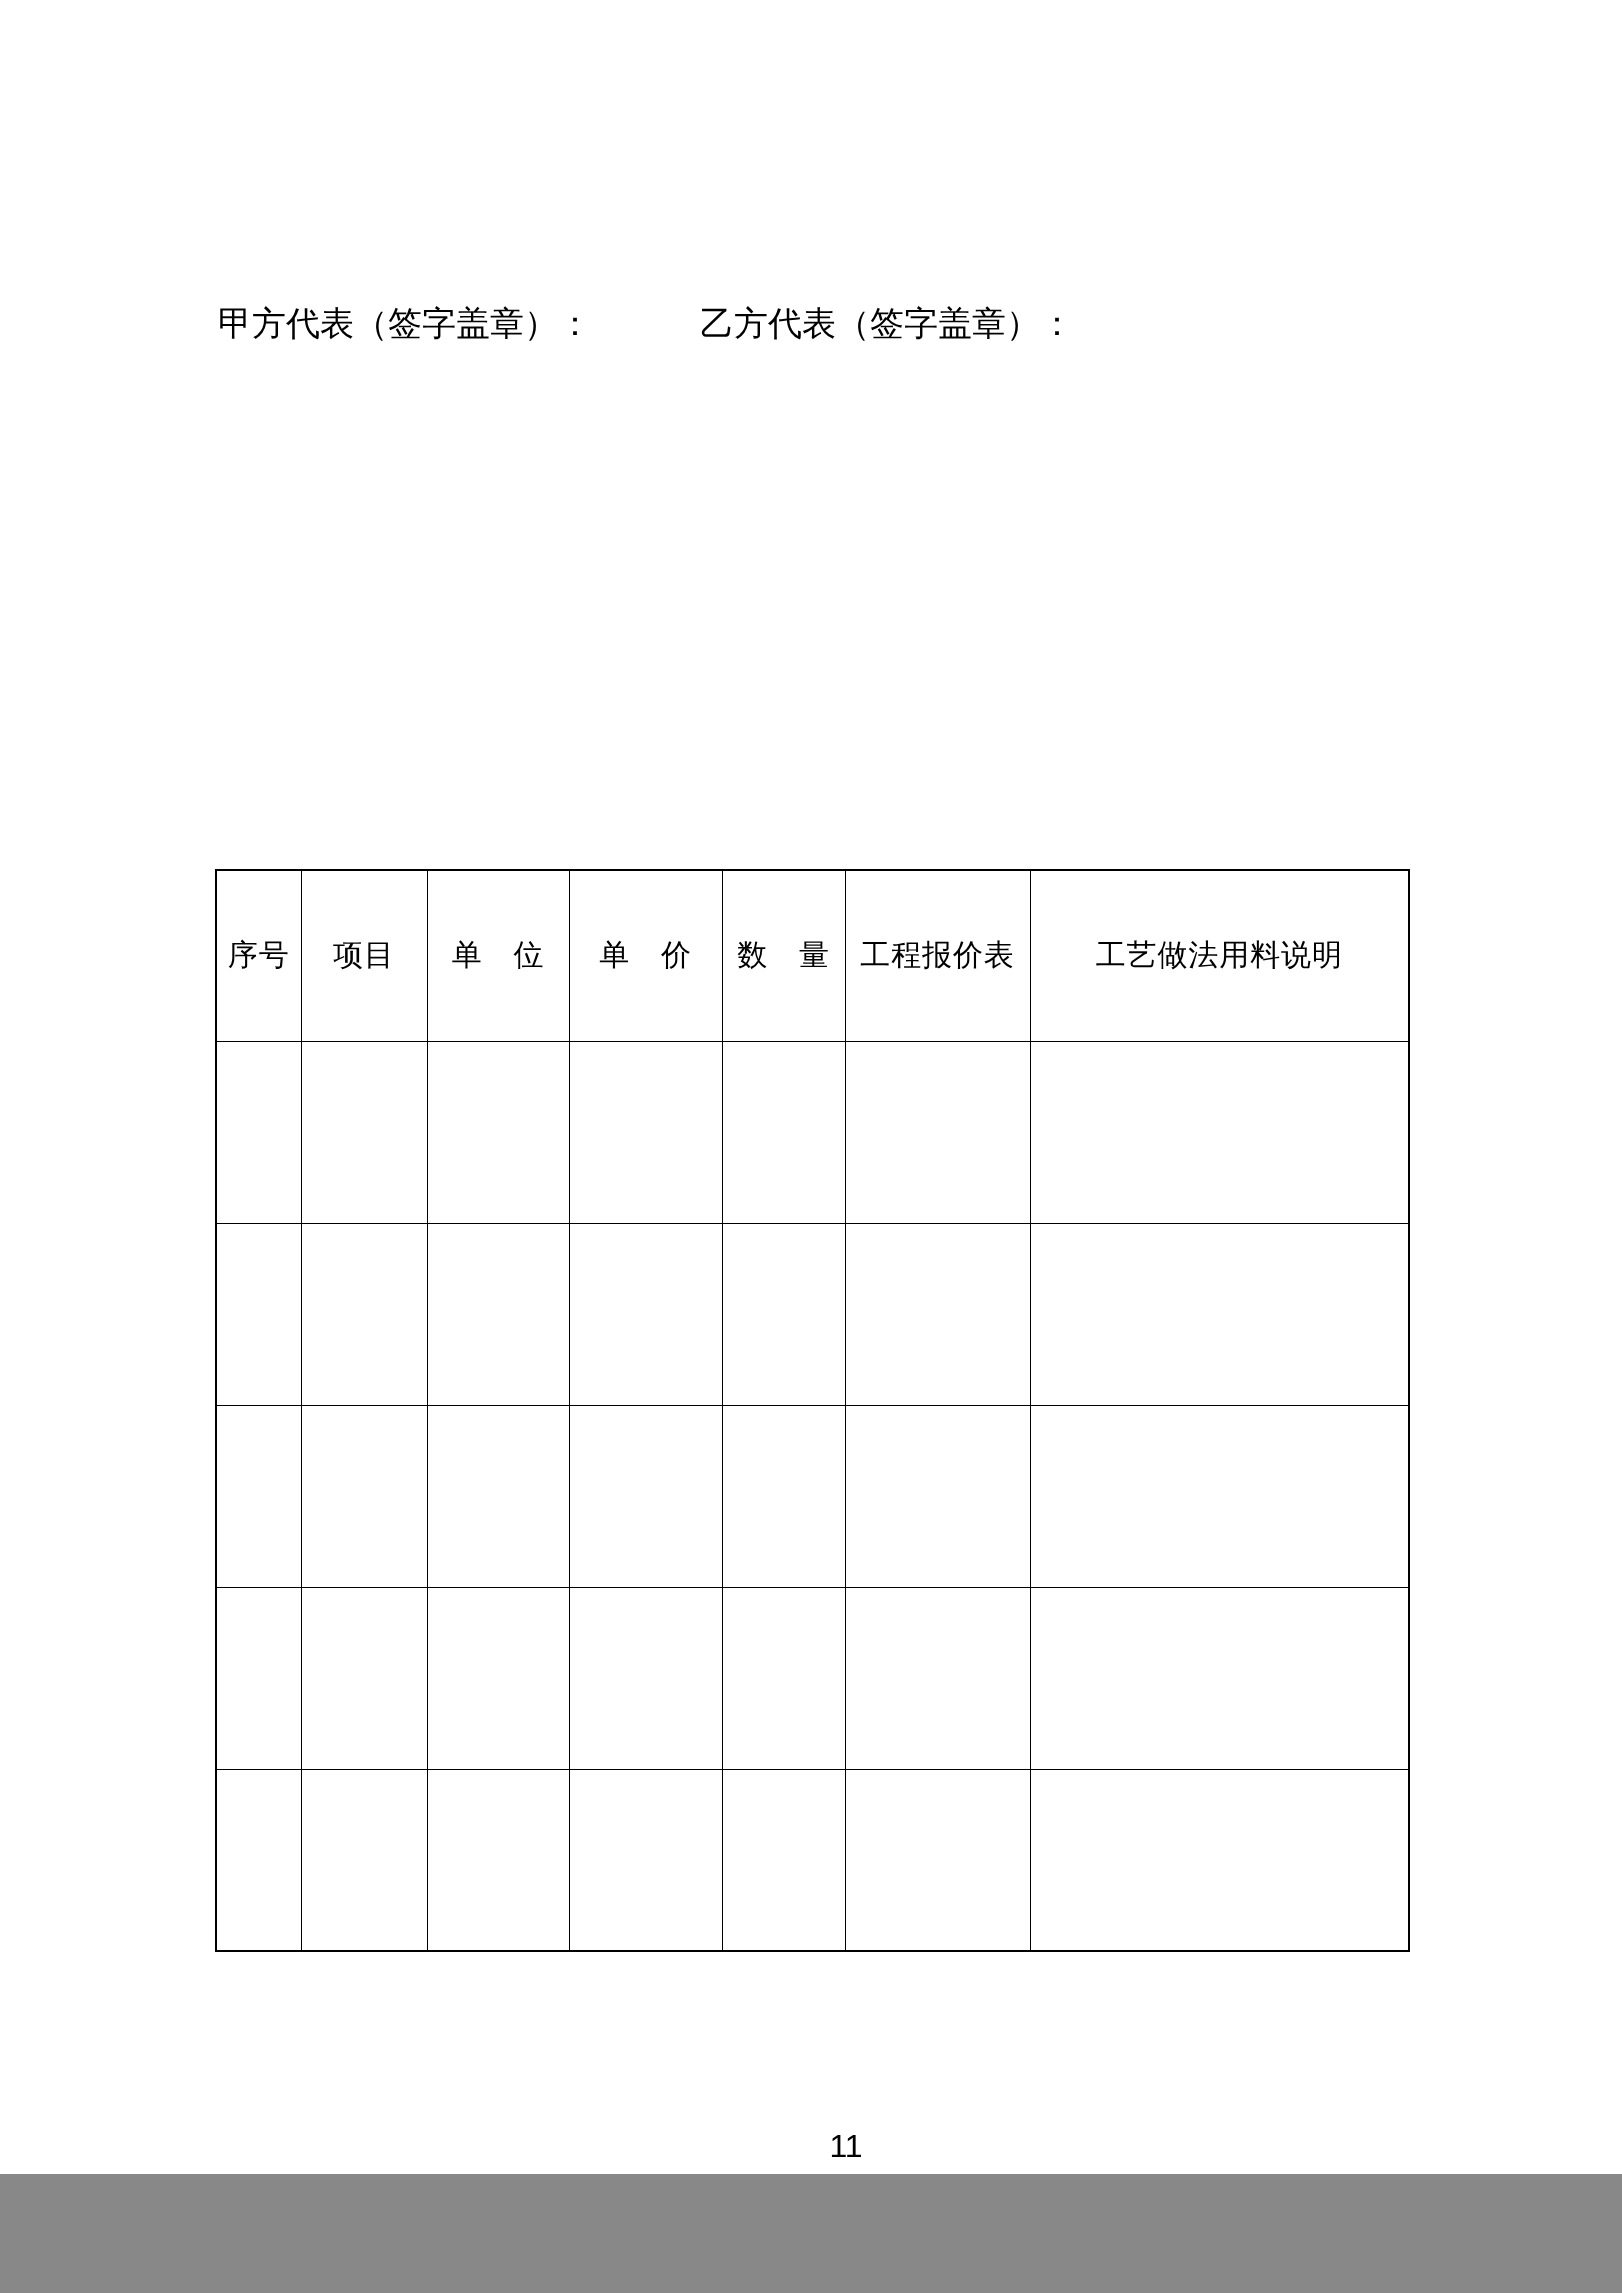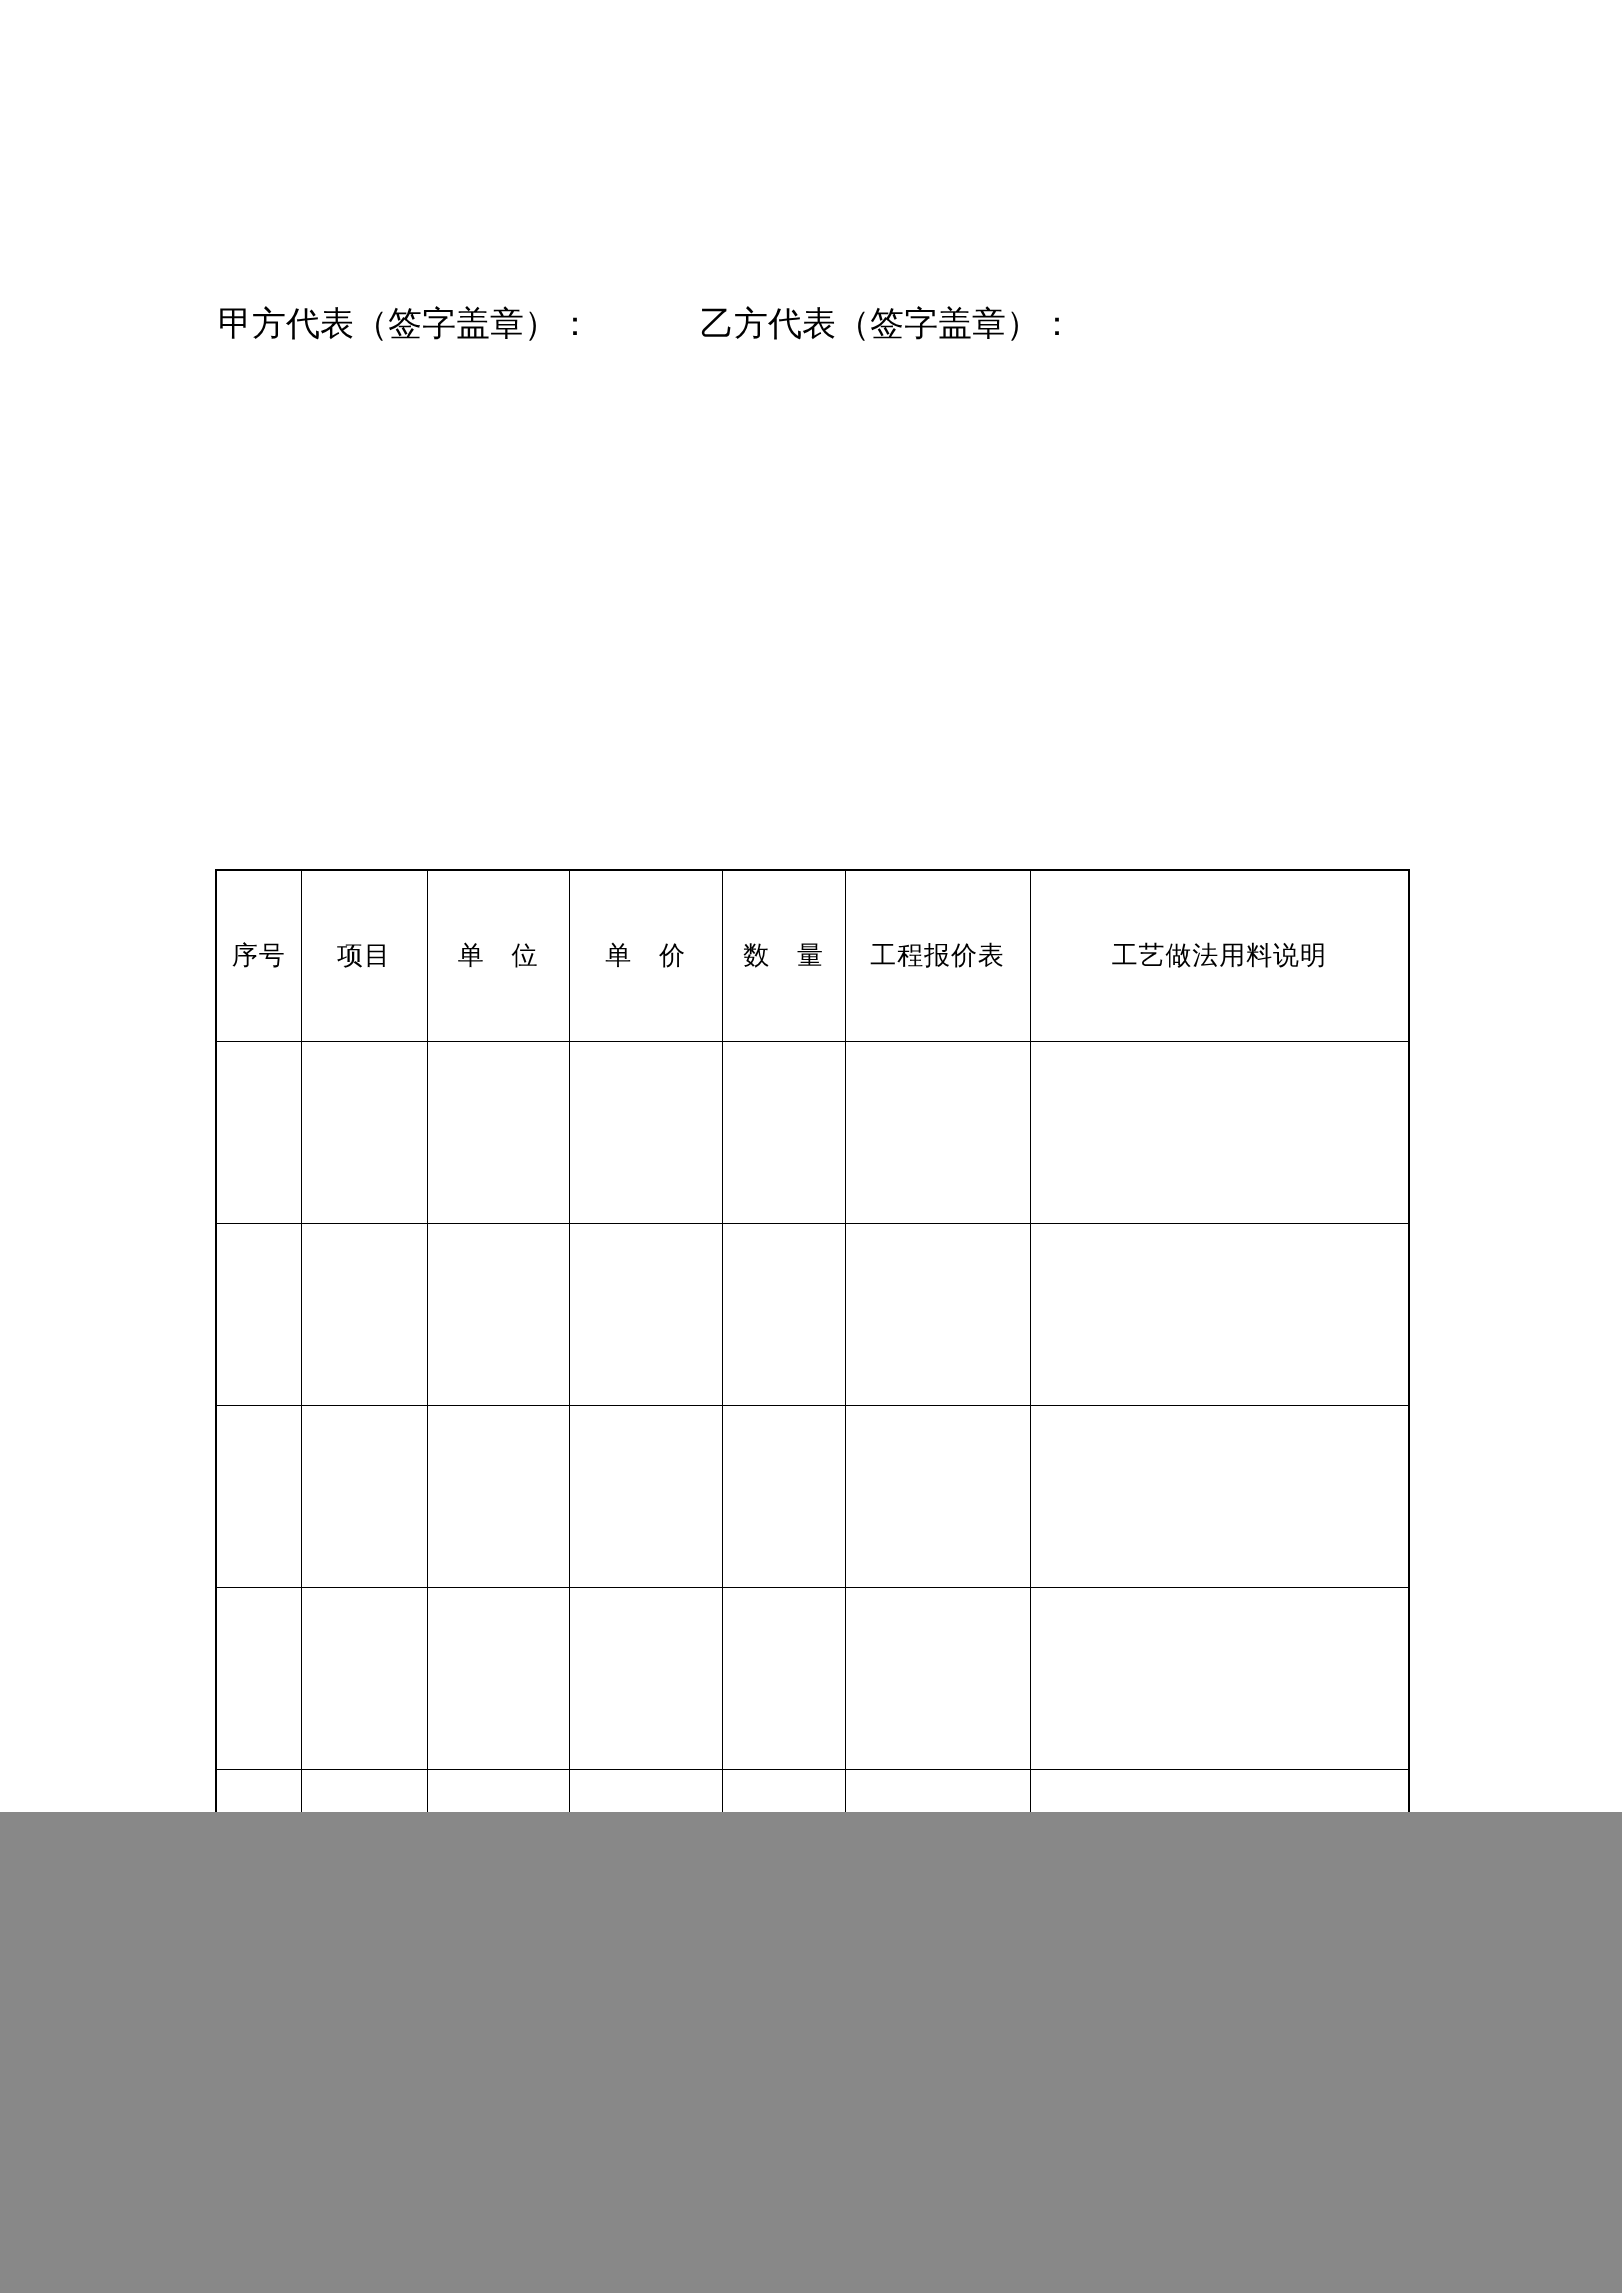--- a/index.html
+++ b/index.html
@@ -11,21 +11,21 @@
   html, body {
     background: #888;
   }
   body {
     font-family: "Liberation Sans", "DejaVu Sans", sans-serif;
     color: var(--text, #000);
   }
   .page {
     position: relative;
     width: 1623px;
-    height: 1812px;
+    height: 2174px;
     background: var(--background, #fff);
     overflow: hidden;
   }
   .sig-label {
     position: absolute;
     top: 304px;
     font-size: 34px;
     line-height: 1.15;
     white-space: nowrap;
     color: var(--text, #000);
@@ -55,21 +55,21 @@
   table.quote-table td {
     border: 1.8px solid var(--border, #000);
     padding: 0;
     vertical-align: middle;
     text-align: center;
     font-weight: 400;
     overflow: hidden;
   }
   table.quote-table thead tr { height: 171px; }
   table.quote-table thead th {
-    font-size: 26px;
+    font-size: 30px;
     letter-spacing: 0.9px;
     color: var(--text, #000);
     margin-left: 23px;
   }
   table.quote-table tbody tr { height: 182px; }
   table.quote-table tbody td {
     font-size: 26px;
     color: var(--text, #000);
   }
   .page-number {

